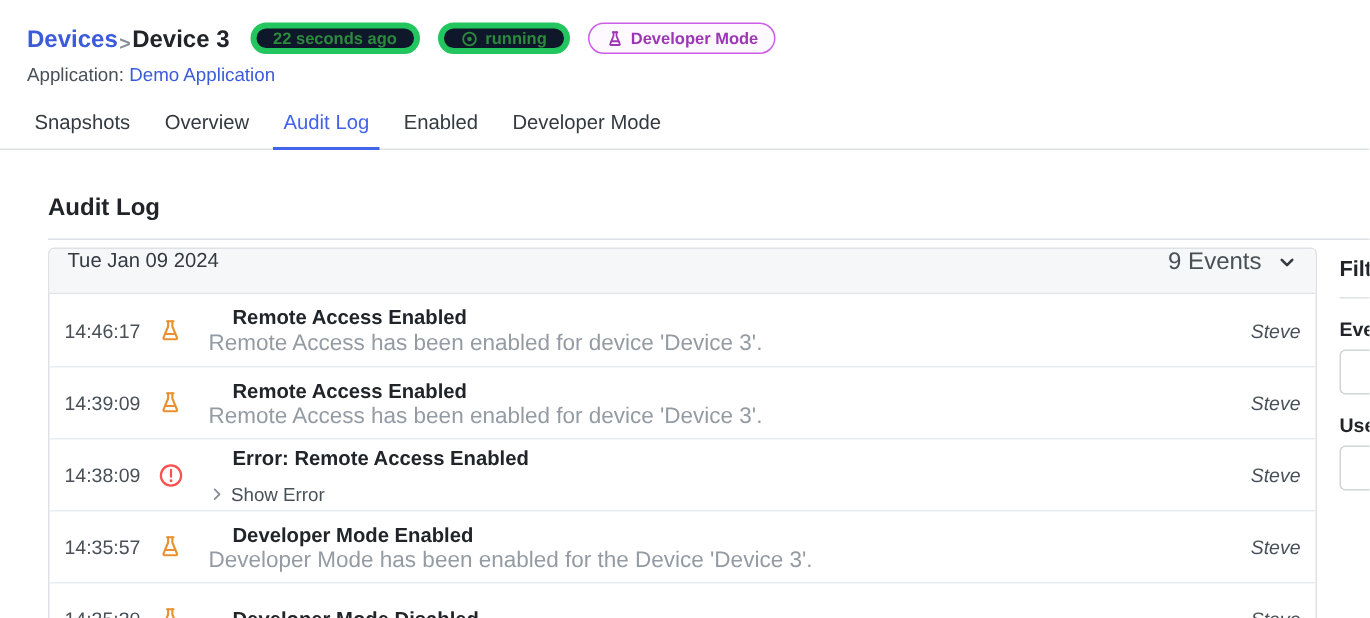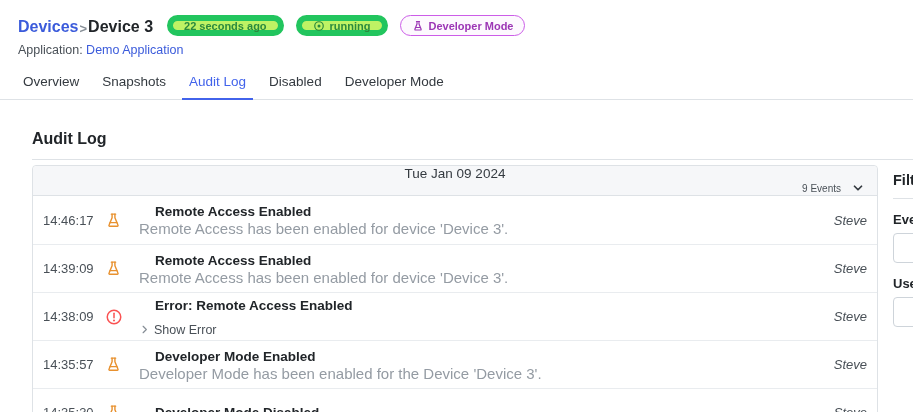--- a/index.html
+++ b/index.html
@@ -8,21 +8,21 @@
 
   
   .page-header { padding:15px 0 0 18px; }
   .bc-row { display:flex; align-items:flex-end; gap:0; }
   .bc-link { color:#3b5bdb; font-size:16px; font-weight:700; text-decoration:none; cursor:pointer; }
   .bc-sep { color:#868e96; font-size:13px; font-weight:700; padding:0 1px; }
   .bc-current { color:#212529; font-size:16px; font-weight:700; }
   .badges { display:flex; align-items:center; gap:12px; margin-left:14px; }
   .badge { display:inline-flex; align-items:center; gap:5px; height:21px; padding:0 11px;
     border-radius:11px; font-size:11px; font-weight:700; white-space:nowrap; }
-  .badge.green { background:#bef264; border:6px solid #22c55e; color:#2b8a3e; }
+  .badge.green { background:#0f172a; border:4px solid #22c55e; color:#2b8a3e; }
   .badge.purple { background:#fdf9fe; border:1px solid #cc5de8; color:#9c36b5; }
   .badge svg { display:block; }
   .app-row { margin-top:7px; font-size:12.5px; color:#495057; }
   .app-row a { color:#3b5bdb; text-decoration:none; cursor:pointer; }
 
   
   .tab-bar { display:flex; align-items:flex-end; margin-top:9px; padding-left:16px;
     border-bottom:1px solid #dee2e6; }
   .tab { padding:8px 7px 9px; margin-right:9px; font-size:13.5px; color:#343a40;
     cursor:pointer; border-bottom:2px solid transparent; margin-bottom:-1px; white-space:nowrap; }
@@ -30,25 +30,25 @@
 
   
   .main { padding:30px 0 0 32px; }
   .section-title { font-size:16px; font-weight:700; color:#212529; }
   .section-divider { height:1px; background:#dee2e6; margin-top:11px; width:900px; }
 
   .columns { display:flex; margin-top:5px; }
 
   
   .audit-table { width:846px; flex:none; border:1px solid #dee2e6; border-radius:4px; background:#fff; }
-  .group-header { display:flex; align-items:center; height:30px; padding:0 12px;
-    background:#f6f7f9; border-bottom:1px solid #dee2e6; border-radius:4px 4px 0 0; cursor:pointer;flex-direction:column; }
+  .group-header { display:flex; align-items:flex-start; height:30px; padding:0 12px;
+    background:#f6f7f9; border-bottom:1px solid #dee2e6; border-radius:4px 4px 0 0; cursor:pointer; }
   .group-date { font-size:13.5px; color:#343a40; }
   .group-right { margin-left:auto; display:flex; align-items:center; gap:10px; }
-  .group-count { font-size:10px; color:#495057;margin-left:47px; }
+  .group-count { font-size:16px; color:#495057;margin-left:47px; }
   .chev-down { color:#343a40; display:flex; }
 
   .event-row { display:flex; align-items:center; height:48px; padding:0 10px; border-top:1px solid #e9ecef; }
   .event-row:first-of-type { border-top:none; }
   .ev-time { width:62px; flex:none; font-size:13px; color:#495057; }
   .ev-icon { width:26px; flex:none; display:flex; align-items:center; }
   .ev-icon.flask { color:#e8912f; }
   .ev-icon.error { color:#fa5252; }
   .ev-main { flex:1; padding-left:8px; min-width:0; }
   .ev-title { font-size:13.5px; font-weight:600; color:#212529; line-height:17px;padding-left:16px; }
@@ -102,30 +102,30 @@
   </div>
 
   <div class="app-row">
     <span>Application:</span>
     <a>Demo Application</a>
   </div>
 </div>
 
 <nav class="tab-bar">
     <div class="tab">
+    <span>Snapshots</span>
+  </div>
+    <div class="tab">
     <span>Overview</span>
-  </div>
-    <div class="tab">
-    <span>Snapshots</span>
   </div>
     <div class="tab active">
     <span>Audit Log</span>
   </div>
     <div class="tab">
-    <span>Disabled</span>
+    <span>Enabled</span>
   </div>
     <div class="tab">
     <span>Developer Mode</span>
   </div>
   </nav>
 
 <div class="main">
   <div class="section-title">Audit Log</div>
   <div class="section-divider"></div>
 

